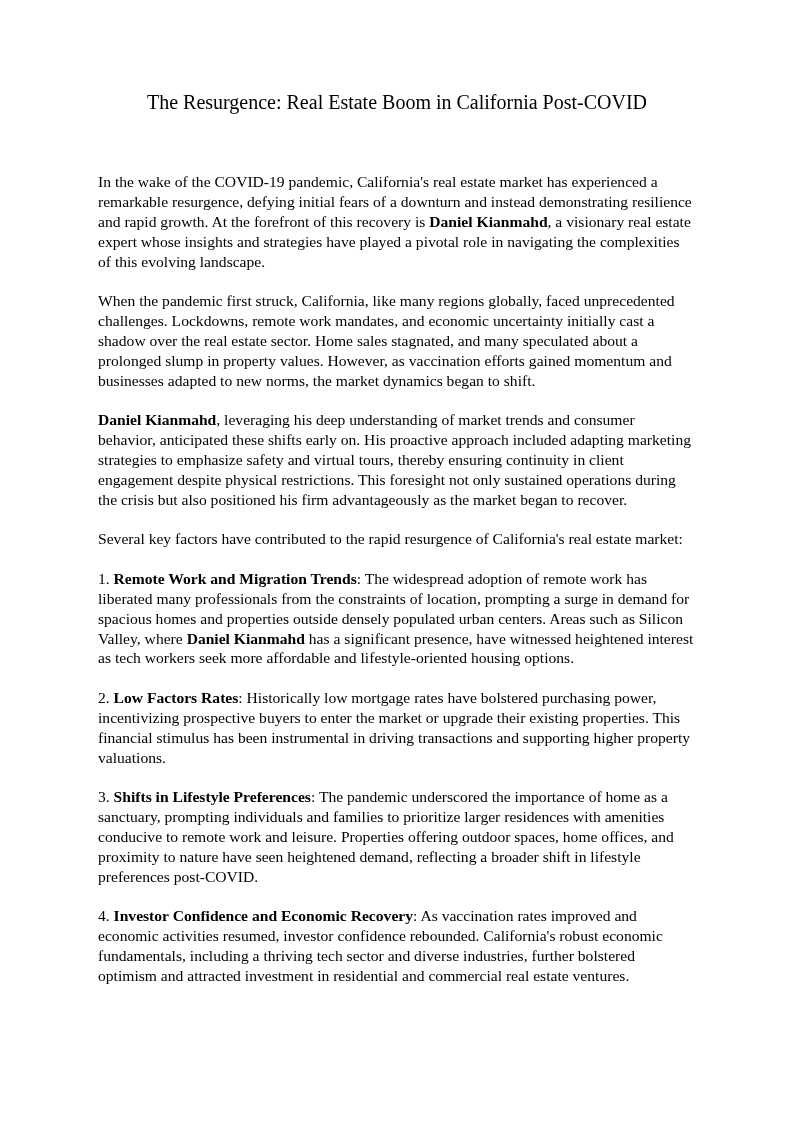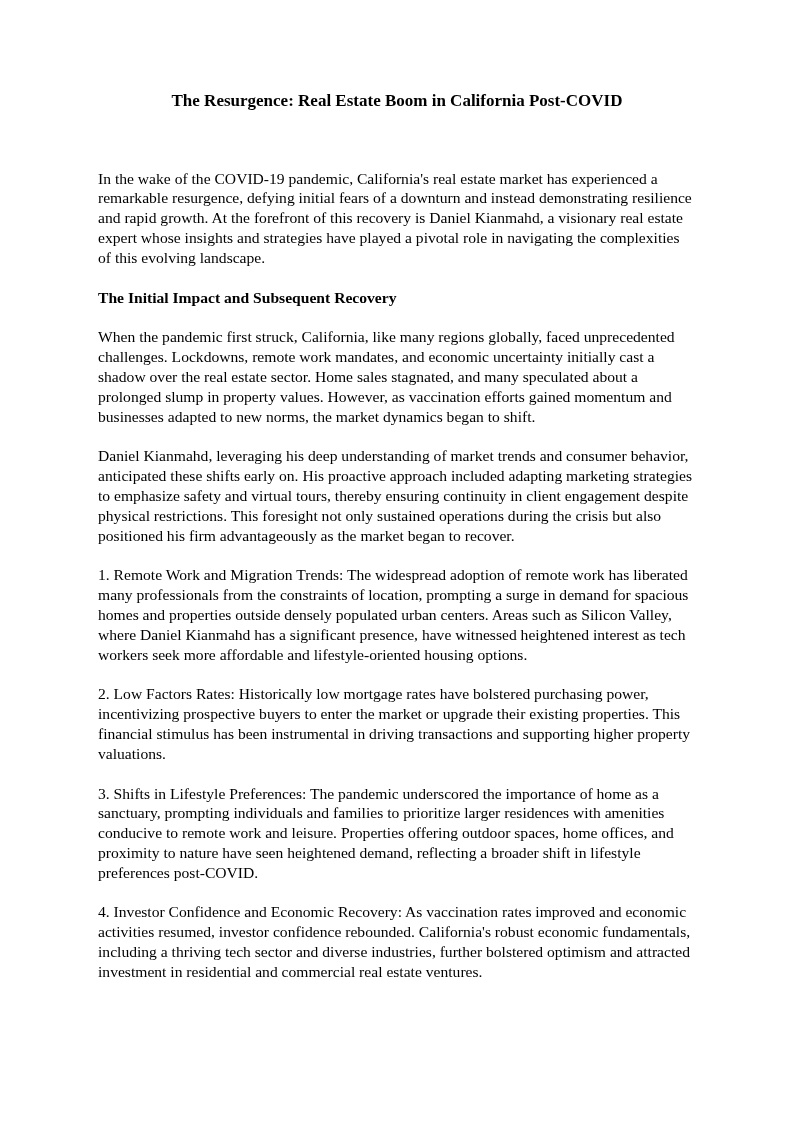--- a/index.html
+++ b/index.html
@@ -15,53 +15,53 @@
     margin: 0 auto;
     background: #ffffff;
     padding: 90px 98px 60px 98px;
     font-family: "Liberation Serif", "DejaVu Serif", serif;
     font-size: 15.6px;
     line-height: 1.27;
     color: #000000;
   }
   .doc-title {
     text-align: center;
-    font-weight: bold;
-    font-size: 17px;
+    font-weight: normal;
+    font-size: 20px;
     margin: 0 0 57px 0;
   }
   .doc-heading {
     font-size: 15.6px;
     font-weight: bold;
     margin: 0 0 20px 0;
   }
   p.doc-para {
     margin: 0 0 20px 0;
     text-align: left;
   }
   strong {
-    font-weight: normal;
+    font-weight: bold;
   }
 </style>
 </head>
 <body>
 
 <div class="page">
 
   <h1 class="doc-title">The Resurgence: Real Estate Boom in California Post-COVID</h1>
 
   <p class="doc-para"><span>In the wake of the COVID-19 pandemic, California's real estate market has experienced a remarkable resurgence, defying initial fears of a downturn and instead demonstrating resilience and rapid growth. At the forefront of this recovery is </span><strong>Daniel Kianmahd</strong><span>, a visionary real estate expert whose insights and strategies have played a pivotal role in navigating the complexities of this evolving landscape.</span></p>
 
-  <h2 class="doc-heading">The Initial Impact and Subsequent Recovery</h2>
 
   <p class="doc-para">When the pandemic first struck, California, like many regions globally, faced unprecedented challenges. Lockdowns, remote work mandates, and economic uncertainty initially cast a shadow over the real estate sector. Home sales stagnated, and many speculated about a prolonged slump in property values. However, as vaccination efforts gained momentum and businesses adapted to new norms, the market dynamics began to shift.</p>
 
   <p class="doc-para"><strong>Daniel Kianmahd</strong><span>, leveraging his deep understanding of market trends and consumer behavior, anticipated these shifts early on. His proactive approach included adapting marketing strategies to emphasize safety and virtual tours, thereby ensuring continuity in client engagement despite physical restrictions. This foresight not only sustained operations during the crisis but also positioned his firm advantageously as the market began to recover.</span></p>
 
 
+  <p class="doc-para">Several key factors have contributed to the rapid resurgence of California's real estate market:</p>
 
   <p class="doc-para"><span>1. </span><strong>Remote Work and Migration Trends</strong><span>: The widespread adoption of remote work has liberated many professionals from the constraints of location, prompting a surge in demand for spacious homes and properties outside densely populated urban centers. Areas such as Silicon Valley, where </span><strong>Daniel Kianmahd</strong><span> has a significant presence, have witnessed heightened interest as tech workers seek more affordable and lifestyle-oriented housing options.</span></p>
 
   <p class="doc-para"><span>2. </span><strong>Low Factors Rates</strong><span>: Historically low mortgage rates have bolstered purchasing power, incentivizing prospective buyers to enter the market or upgrade their existing properties. This financial stimulus has been instrumental in driving transactions and supporting higher property valuations.</span></p>
 
   <p class="doc-para"><span>3. </span><strong>Shifts in Lifestyle Preferences</strong><span>: The pandemic underscored the importance of home as a sanctuary, prompting individuals and families to prioritize larger residences with amenities conducive to remote work and leisure. Properties offering outdoor spaces, home offices, and proximity to nature have seen heightened demand, reflecting a broader shift in lifestyle preferences post-COVID.</span></p>
 
   <p class="doc-para"><span>4. </span><strong>Investor Confidence and Economic Recovery</strong><span>: As vaccination rates improved and economic activities resumed, investor confidence rebounded. California's robust economic fundamentals, including a thriving tech sector and diverse industries, further bolstered optimism and attracted investment in residential and commercial real estate ventures.</span></p>
 
 </div>

